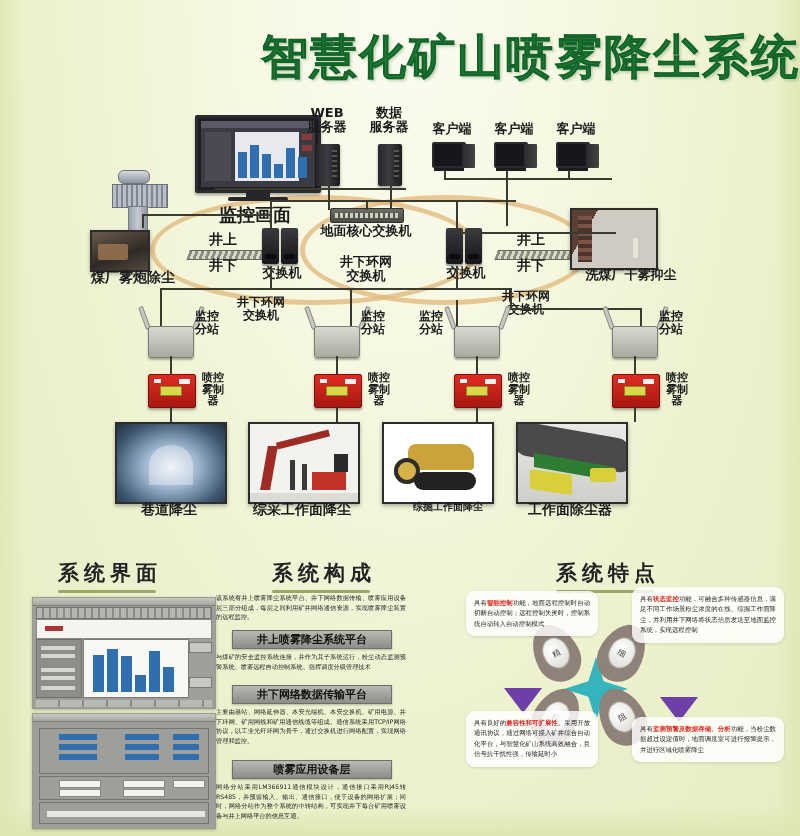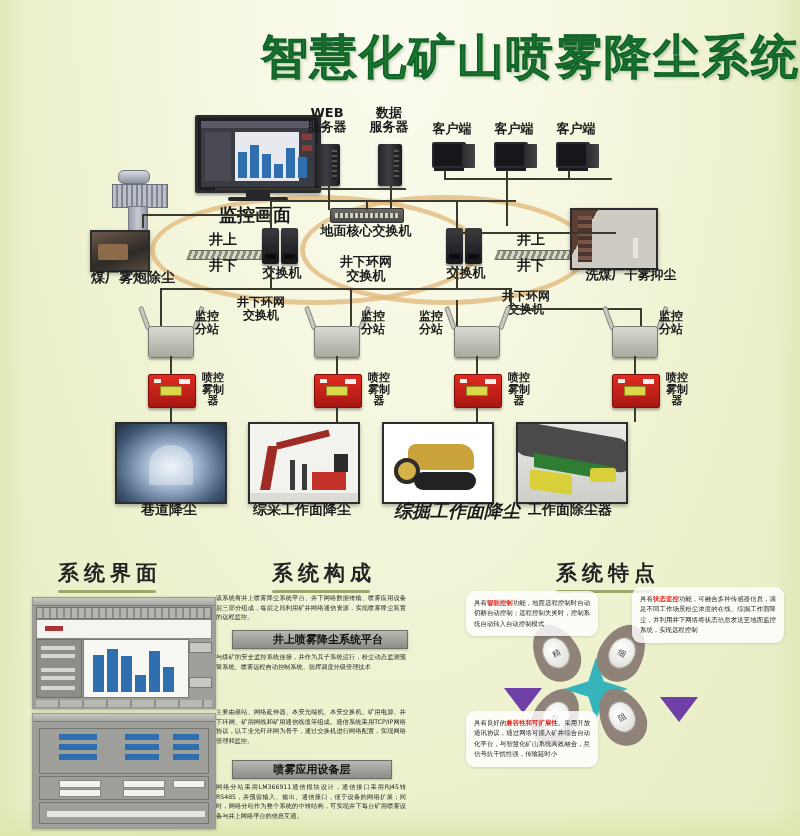--- a/index.html
+++ b/index.html
@@ -333,21 +333,21 @@
     <div style="position:absolute;left:0;right:0;bottom:0;height:9px;background:#dcdcd4;"></div>
   </div>
   <div class="lbl" style="left:238px;top:402px;width:128px;font-size:14px;">综采工作面降尘</div>
 
   <div class="photo" style="left:382px;top:322px;width:108px;height:78px;background:#ffffff;">
     <div style="position:absolute;left:24px;top:20px;width:66px;height:26px;background:#caa33a;border-radius:8px 14px 4px 4px;"></div>
     <div style="position:absolute;left:10px;top:34px;width:26px;height:26px;border-radius:50%;background:radial-gradient(circle,#2c2c2c 35%,#d6b24a 36%);}"></div>
     <div style="position:absolute;left:10px;top:34px;width:26px;height:26px;border-radius:50%;background:#d6b24a;box-shadow:inset 0 0 0 4px #2c2c2c;"></div>
     <div style="position:absolute;left:30px;bottom:12px;width:62px;height:18px;border-radius:9px;background:#222;"></div>
   </div>
-  <div class="lbl" style="left:393px;top:402px;width:128px;font-size:18px;font-style:italic;">综掘工作面降尘</div>
+  <div class="lbl" style="left:384px;top:402px;width:128px;font-size:10px;">综掘工作面降尘</div>
 
   <div class="photo" style="left:516px;top:322px;width:108px;height:78px;background:linear-gradient(180deg,#e9e9e6,#cfcfc9);">
     <div style="position:absolute;left:-6px;top:6px;width:120px;height:34px;background:#4a4a4a;transform:skewY(10deg);border-radius:14px;"></div>
     <div style="position:absolute;left:16px;top:36px;width:80px;height:14px;background:#2f7d32;transform:skewY(10deg);"></div>
     <div style="position:absolute;left:12px;bottom:10px;width:42px;height:20px;background:#d9cf3a;border-radius:3px;transform:skewY(8deg);"></div>
     <div style="position:absolute;right:10px;bottom:20px;width:26px;height:14px;background:#d9cf3a;border-radius:3px;"></div>
   </div>
   <div class="lbl" style="left:506px;top:402px;width:128px;font-size:14px;">工作面除尘器</div>
 </div>
 
@@ -399,23 +399,24 @@
     <div style="position:absolute;left:26px;top:66px;width:40px;height:6px;background:#f2f2ee;border:1px solid #888;"></div>
     <div style="position:absolute;left:26px;top:75px;width:40px;height:6px;background:#f2f2ee;border:1px solid #888;"></div>
     <div style="position:absolute;left:90px;top:66px;width:40px;height:6px;background:#f2f2ee;border:1px solid #888;"></div>
     <div style="position:absolute;left:90px;top:75px;width:40px;height:6px;background:#f2f2ee;border:1px solid #888;"></div>
     <div style="position:absolute;left:140px;top:66px;width:30px;height:6px;background:#f2f2ee;border:1px solid #888;"></div>
     <div style="position:absolute;left:14px;top:94px;right:10px;bottom:10px;background:repeating-linear-gradient(180deg,transparent 0 3px,#e7e7e2 3px 9px);"></div>
   </div>
 
   <div class="para" style="left:216px;top:48px;width:190px;">该系统有井上喷雾降尘系统平台、井下网络数据传输、喷雾应用设备层三部分组成，每层之间利用矿井网络通信资源，实现喷雾降尘装置的远程监控。</div>
 
-  <div class="subbar" style="left:232px;top:85px;width:158px;height:17px;padding-left:16px;">井上喷雾降尘系统平台</div>
+  <div class="subbar" style="left:232px;top:85px;width:158px;height:17px;">井上喷雾降尘系统平台</div>
   <div class="para" style="left:216px;top:107px;width:190px;">与煤矿的安全监控系统连接，并作为其子系统运行，粉尘动态监测预警系统、喷雾远程自动控制系统、指挥调度分级管理技术</div>
 
+  <div class="subbar" style="left:232px;top:140px;width:158px;height:17px;">井下网络数据传输平台</div>
   <div class="para" style="left:216px;top:162px;width:190px;">主要由基站、网络延伸器、本安光端机、本安交换机、矿用电源、井下环网、矿用网线和矿用通信线缆等组成。通信系统采用TCP/IP网络协议，以工业光纤环网为骨干，通过交换机进行网络配置，实现网络管理和监控。</div>
 
   <div class="subbar" style="left:232px;top:215px;width:158px;height:17px;">喷雾应用设备层</div>
   <div class="para" style="left:216px;top:237px;width:190px;">网络分站采用LM366911通信模块设计，通信接口采用RJ45转RS485，并预留输入、输出、通信接口，便于设备的网络扩展；同时，网络分站作为整个系统的中转结构，可实现井下每台矿用喷雾设备与井上网络平台的信息互通。</div>
 
   <div class="star" style="left:564px;top:112px;"></div>
   <div class="petal" style="left:534px;top:78px;transform:rotate(-28deg);">
       <div class="dot">精</div>
     </div>
   <div class="petal" style="left:600px;top:78px;transform:rotate(28deg);">
@@ -436,13 +437,16 @@
   </div>
 
   <div class="fbox" style="left:632px;top:42px;width:152px;">
     <span>具有</span><span class="hl">状态监控</span><span>功能，可融合多种传感器信息，满足不同工作场景粉尘浓度的在线、综掘工作面降尘，并利用井下网络将状态信息发送至地面监控系统，实现远程控制</span>
   </div>
 
   <div class="fbox" style="left:466px;top:166px;width:132px;">
     <span>具有良好的</span><span class="hl">兼容性和可扩展性</span><span>。采用开放通讯协议，通过网络可接入矿井综合自动化平台，与智慧化矿山系统高效融合，且信号抗干扰性强，传输延时小</span>
   </div>
 
+  <div class="fbox" style="left:632px;top:172px;width:152px;">
+    <span>具有</span><span class="hl">监测预警及数据存储、分析</span><span>功能，当粉尘数据超过设定值时，地面调度室可进行报警提示，并进行区域化喷雾降尘</span>
+  </div>
 </div>
 
 </body></html>

